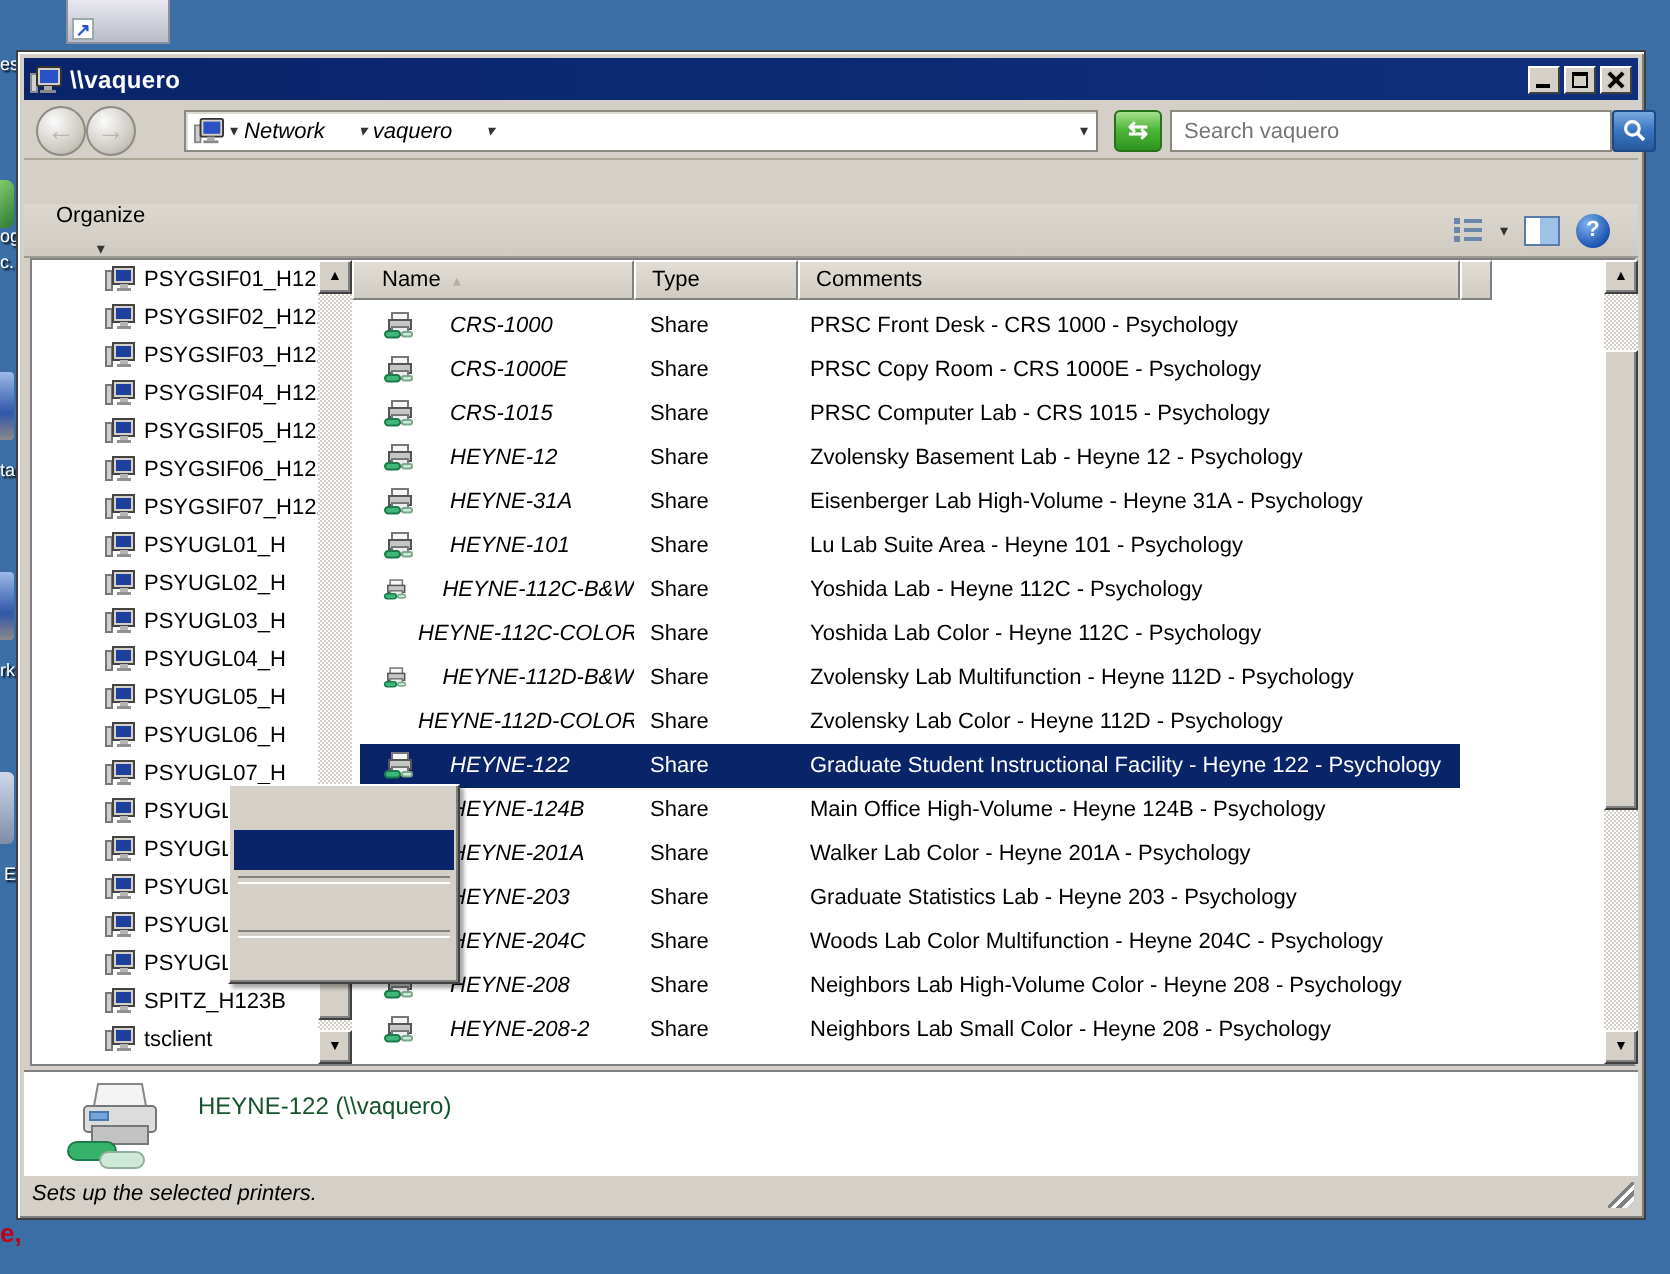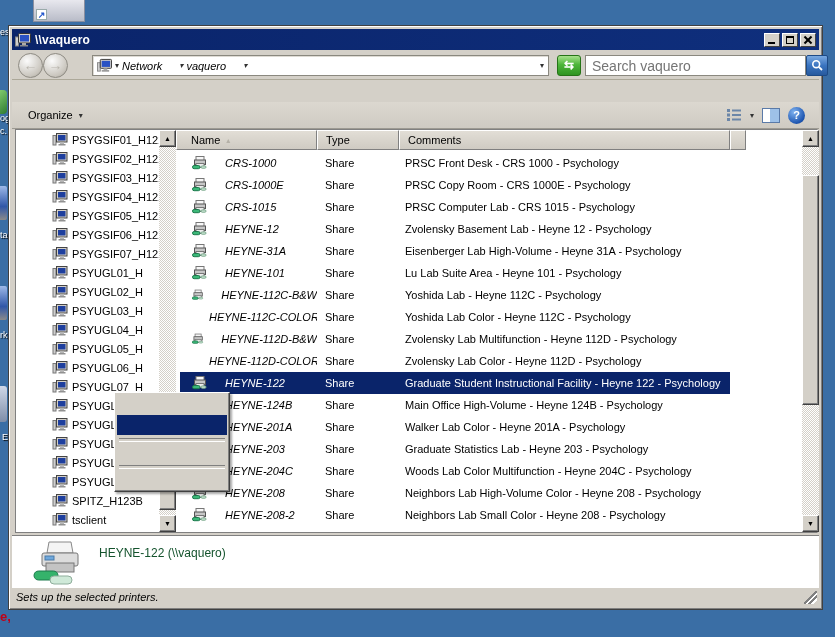--- a/index.html
+++ b/index.html
@@ -35,28 +35,28 @@
   .addr-row { position:absolute; left:3px; top:24px; right:3px; height:30px; background:#d4d0c8; border-bottom:1px solid #aca899; }
   .nav-circle { position:absolute; top:3px; width:25px; height:25px; border-radius:50%;
     background:radial-gradient(circle at 35% 30%, #fbfbfb, #c9c5bd 70%, #9d9a92); border:1px solid #8f8c84; color:#b9b6ae; text-align:center; line-height:23px; font-size:14px; font-weight:bold; }
   .nav-back { left:6px; } .nav-fwd { left:31px; }
   .breadcrumb { position:absolute; left:80px; top:5px; width:457px; height:21px; background:#fff; border:1px solid #8a887f; box-shadow:inset 1px 1px 0 #dedbd4; display:flex; align-items:center; padding:0 4px; gap:3px; }
   .crumb-seg { display:flex; align-items:center; gap:17px;font-style:italic; }
   .dd-arrow { font-size:8px; color:#333; }
   .crumb-dd-end { margin-left:auto; }
   .refresh-btn { position:absolute; left:545px; top:5px; width:24px; height:21px; background:linear-gradient(180deg,#a8e18c,#4eb63b 45%,#2f9420); border:1px solid #267317; border-radius:3px; color:#fff; text-align:center; line-height:19px; font-size:12px; font-weight:bold; }
   .search-box { position:absolute; left:573px; top:5px; width:221px; height:21px; background:#fff; border:1px solid #8a887f; }
-  .search-box input { position:absolute; inset:1px; border:none; outline:none; font-family:"Liberation Sans",sans-serif; font-size:14px; color:#444; padding-left:5px; width:calc(100% - 2px); }
+  .search-box input { position:absolute; inset:1px; border:none; outline:none; font-family:"Liberation Sans",sans-serif; font-size:11px; color:#444; padding-left:5px; width:calc(100% - 2px); }
   .search-btn { position:absolute; left:794px; top:5px; width:22px; height:21px; background:linear-gradient(180deg,#7aa9e0,#3a74c0 50%,#275a9e); border:1px solid #1d4a86; border-radius:2px; display:flex; align-items:center; justify-content:center; }
 
   
   .menubar { position:absolute; left:3px; top:55px; right:3px; height:21px; background:#d4d0c8; display:flex; align-items:center; gap:22px; padding-left:15px; }
   .menu-item { cursor:default; }
   .cmdbar { position:absolute; left:3px; top:76px; right:3px; height:27px; background:linear-gradient(180deg,#dcd8d0,#cfcbc3); border-bottom:1px solid #9d9a92; display:flex; align-items:center; padding-left:16px; gap:0; }
-  .cmd-organize { display:flex; align-items:center; gap:6px; margin-right:24px; }
+  .cmd-organize { display:flex; align-items:center; gap:6px; margin-right:24px;flex-direction:column; }
   .cmd-link { margin-right:26px; cursor:default; }
   .cmd-right { margin-left:auto; display:flex; align-items:center; gap:8px; padding-right:14px; }
   .views-icon { width:16px; height:14px; display:inline-block; }
   .pane-icon { width:18px; height:15px; border:1px solid #5a7aa8; background:linear-gradient(90deg,#fff 0 45%, #9ec1e8 45%); }
   .help-icon { width:17px; height:17px; border-radius:50%; background:radial-gradient(circle at 35% 30%, #7fb2f0, #1d55b0 70%, #123a80); color:#fff; font-weight:bold; font-size:11px; text-align:center; line-height:17px; }
 
   
   .content { position:absolute; left:6px; top:103px; width:803px; height:404px; background:#fff; border:1px solid #808080; border-right-color:#d4d0c8; }
 
   .tree { position:absolute; left:0; top:0; width:143px; height:402px; overflow:hidden; background:#fff; }

